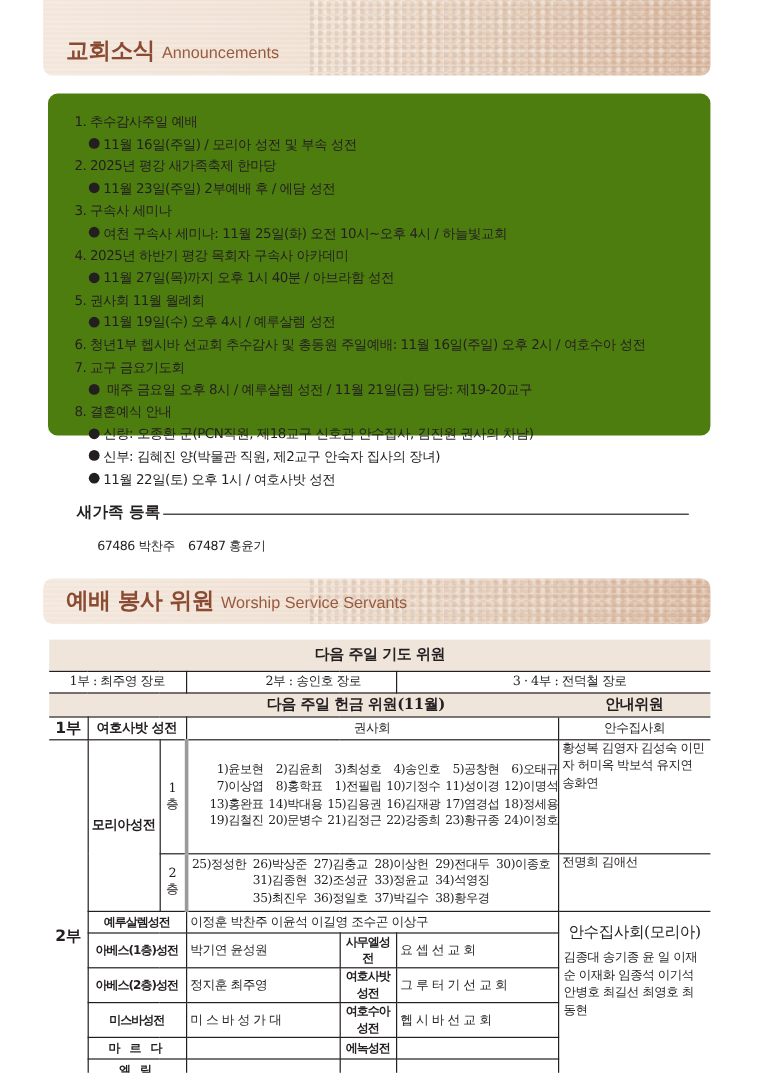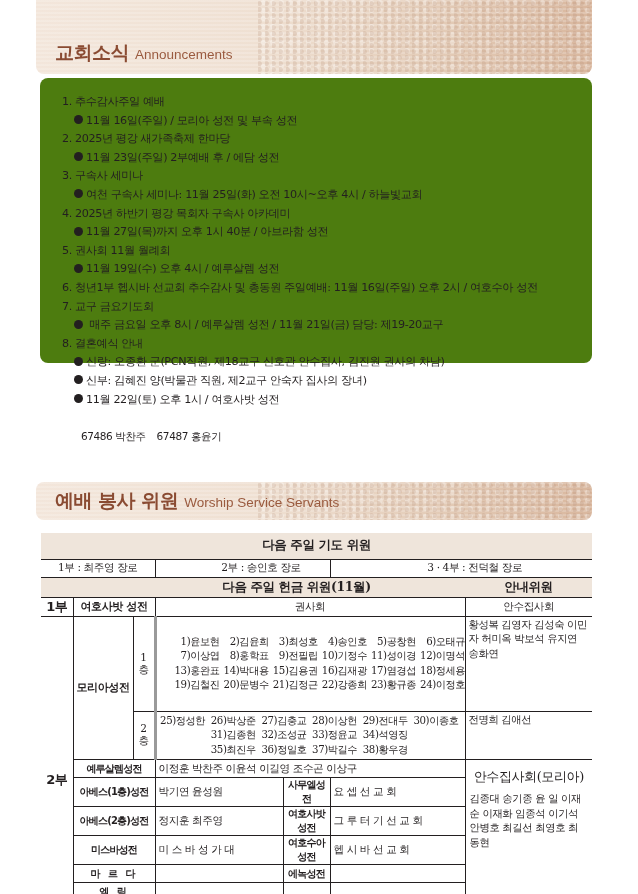--- a/index.html
+++ b/index.html
@@ -21,21 +21,21 @@
       radial-gradient(circle at 20% 60%, rgba(180,140,115,0.25) 0 2px, transparent 3px) 0 0/7px 6px,
       radial-gradient(circle at 60% 30%, rgba(255,255,255,0.35) 0 2px, transparent 3px) 0 0/9px 8px;
     opacity: 0.9;
   }
   .banner .title {
     position: absolute; left: 19px; bottom: 8px; z-index: 2; white-space: nowrap;
   }
   .banner .ko { font-weight: bold; color: #8a4b32; font-size: 19px; letter-spacing: -0.5px; }
   .banner .en { color: #9a5a3e; font-size: 13.5px; margin-left: 6px; font-family: "Liberation Sans", sans-serif; }
 
-  #banner-ann { top: 0; height: 74px; border-top-left-radius: 0; border-top-right-radius: 0; }
+  #banner-ann { top: 0; height: 63px; border-top-left-radius: 0; border-top-right-radius: 0; }
   #banner-wor { top: 482px; height: 38px; }
 
   .ann-box {
     position: absolute; left: 40px; top: 78px; width: 552px; height: 285px;
     background: #4d7c0f; border-radius: 8px;
   }
   .ann-list { position: absolute; left: 22px; top: 15px; font-size: 11.2px; line-height: 18.6px; letter-spacing: -0.4px; }
   .ann-head { display: block; }
   .ann-sub { display: block; padding-left: 12px; }
   .ann-sub .dot { display: inline-block; width: 9px; height: 9px; border-radius: 50%; background: #231f20; margin-right: 3px; vertical-align: -0.5px; }
@@ -91,20 +91,24 @@
     <span class="ann-head">6. 청년1부 헵시바 선교회 추수감사 및 총동원 주일예배: 11월 16일(주일) 오후 2시 / 여호수아 성전</span>
     <span class="ann-head">7. 교구 금요기도회</span>
     <span class="ann-sub"><i class="dot"></i><span> 매주 금요일 오후 8시 / 예루살렘 성전 / 11월 21일(금) 담당: 제19-20교구</span></span>
     <span class="ann-head">8. 결혼예식 안내</span>
     <span class="ann-sub"><i class="dot"></i><span>신랑: 오종환 군(PCN직원, 제18교구 신호관 안수집사, 김진원 권사의 차남)</span></span>
     <span class="ann-sub"><i class="dot"></i><span>신부: 김혜진 양(박물관 직원, 제2교구 안숙자 집사의 장녀)</span></span>
     <span class="ann-sub"><i class="dot"></i><span>11월 22일(토) 오후 1시 / 여호사밧 성전</span></span>
   </div>
 
   <div class="newfam">
+    <div class="newfam-title">
+      <span>새가족 등록</span>
+        <span class="rule"></span>
+    </div>
     <div class="newfam-names">
       <span>67486 박찬주</span>
       <span>67487 홍윤기</span>
     </div>
   </div>
 </div>
 
 <div class="banner" id="banner-wor">
   <div class="title" style="bottom:6px;">
     <span class="ko">예배 봉사 위원</span><span class="en">Worship Service Servants</span>
@@ -151,21 +155,21 @@
     <td colspan="3" style="padding:16px; border-left:3px solid #9a9a9a;">
       <div class="names-grid">
         <span>1)윤보현</span>
             <span>2)김윤희</span>
             <span>3)최성호</span>
             <span>4)송인호</span>
             <span>5)공창현</span>
             <span>6)오태규</span>
         <span>7)이상엽</span>
             <span>8)홍학표</span>
-            <span>9)전필립</span>
+            <span>1)전필립</span>
             <span>10)기정수</span>
             <span>11)성이경</span>
             <span>12)이명석</span>
         <span>13)홍완표</span>
             <span>14)박대용</span>
             <span>15)김용권</span>
             <span>16)김재광</span>
             <span>17)염경섭</span>
             <span>18)정세용</span>
         <span>19)김철진</span>

